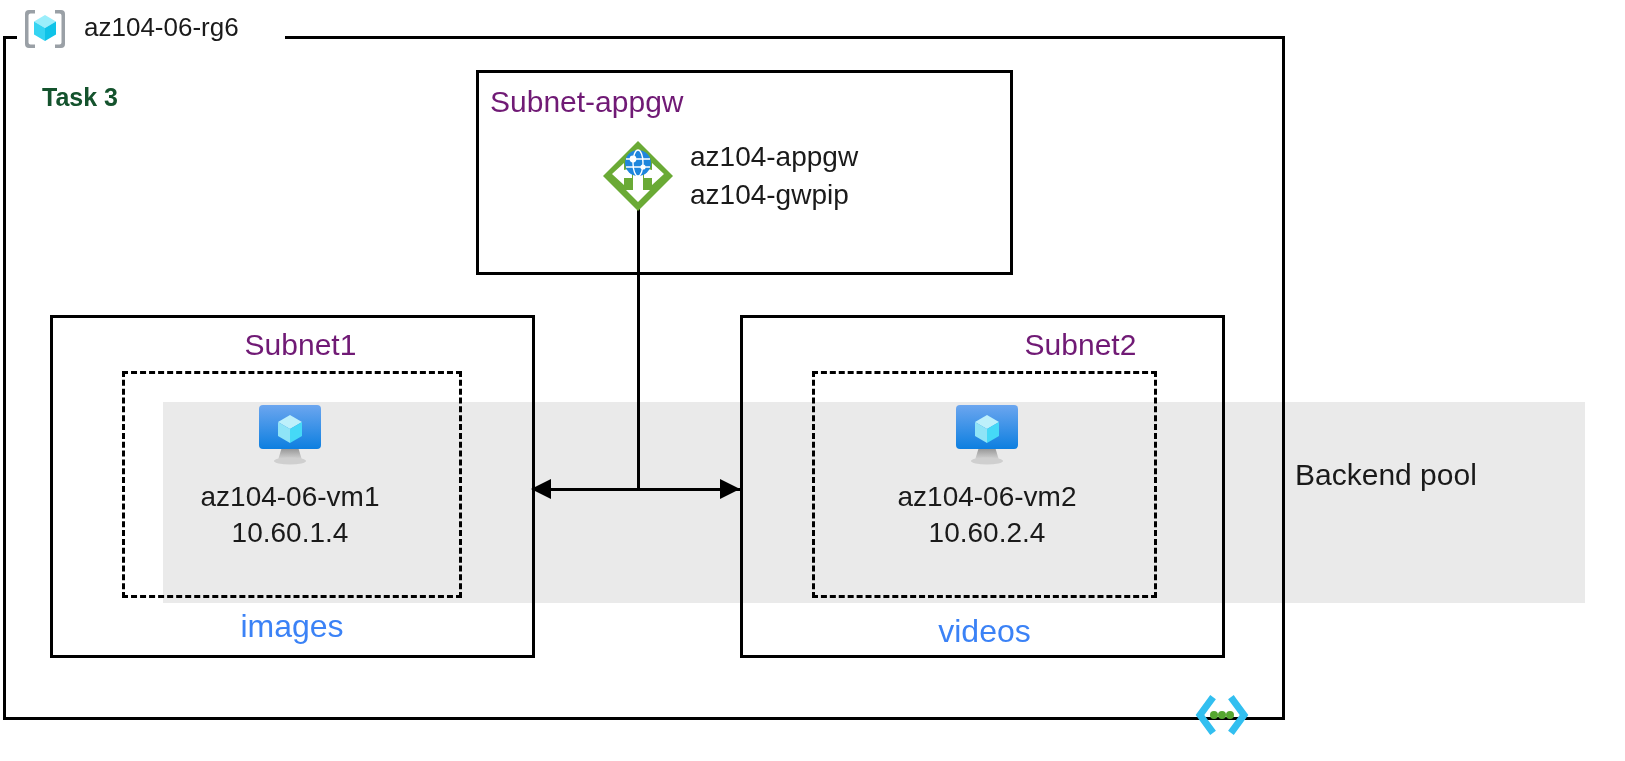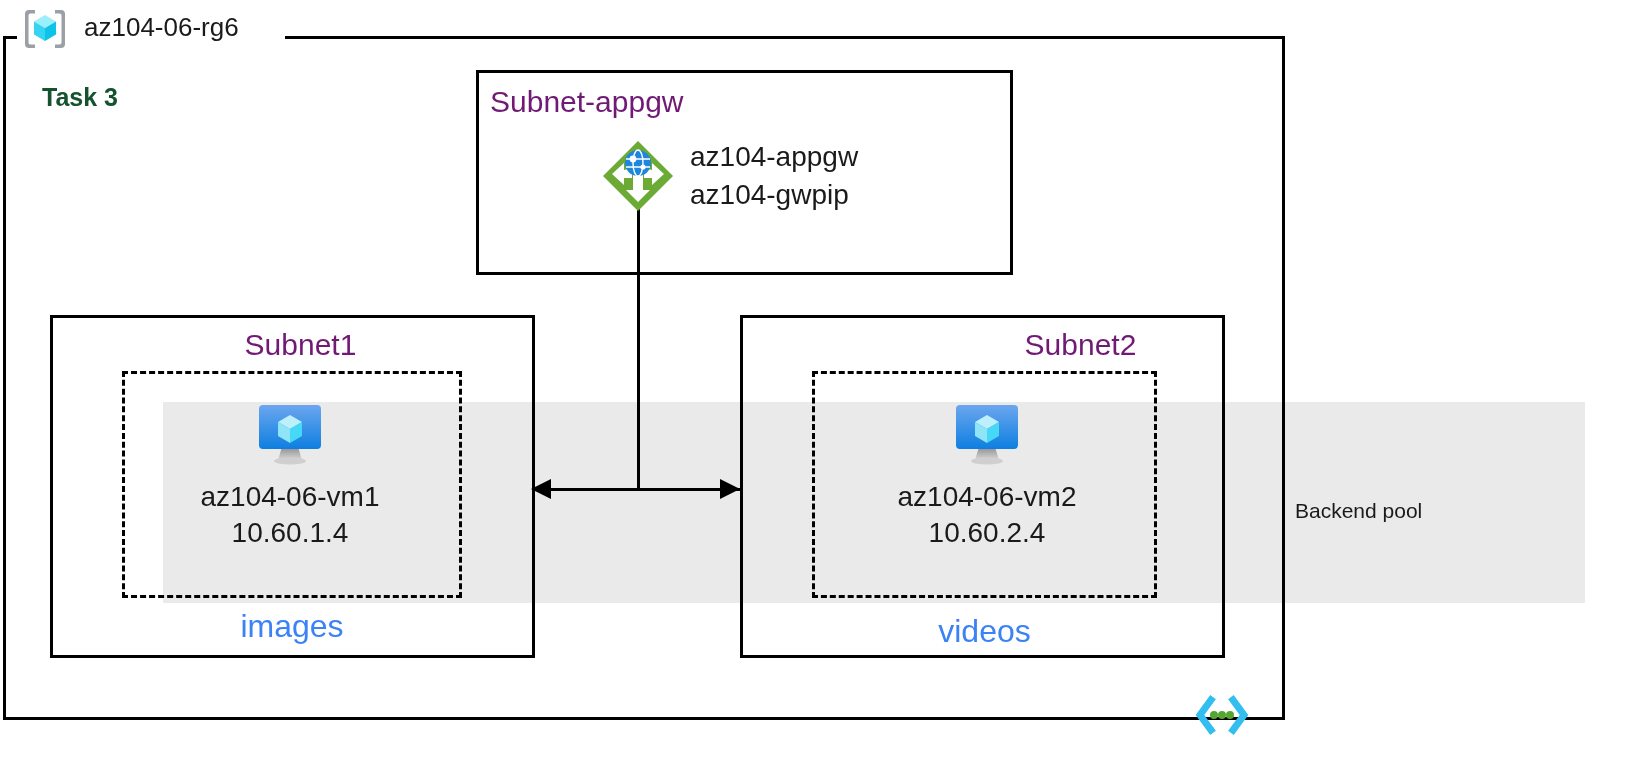--- a/index.html
+++ b/index.html
@@ -80,25 +80,24 @@
   
   .backend-band {
     position: absolute;
     left: 163px; top: 402px;
     width: 1422px; height: 201px;
     background: #eaeaea;
   }
   .backend-label {
     position: absolute;
     left: 1295px; top: 455px;
-    font-size: 21px;
+    font-size: 30px;
     color: #1a1a1a;
     white-space: nowrap;
     line-height: 40px;
-    margin-top: 36px;
   }
 
   
   .box {
     position: absolute;
     border: 3px solid #000000;
     box-sizing: border-box;
     background: transparent;
   }
   .box-appgw  { left: 476px; top: 70px;  width: 537px; height: 205px; }

